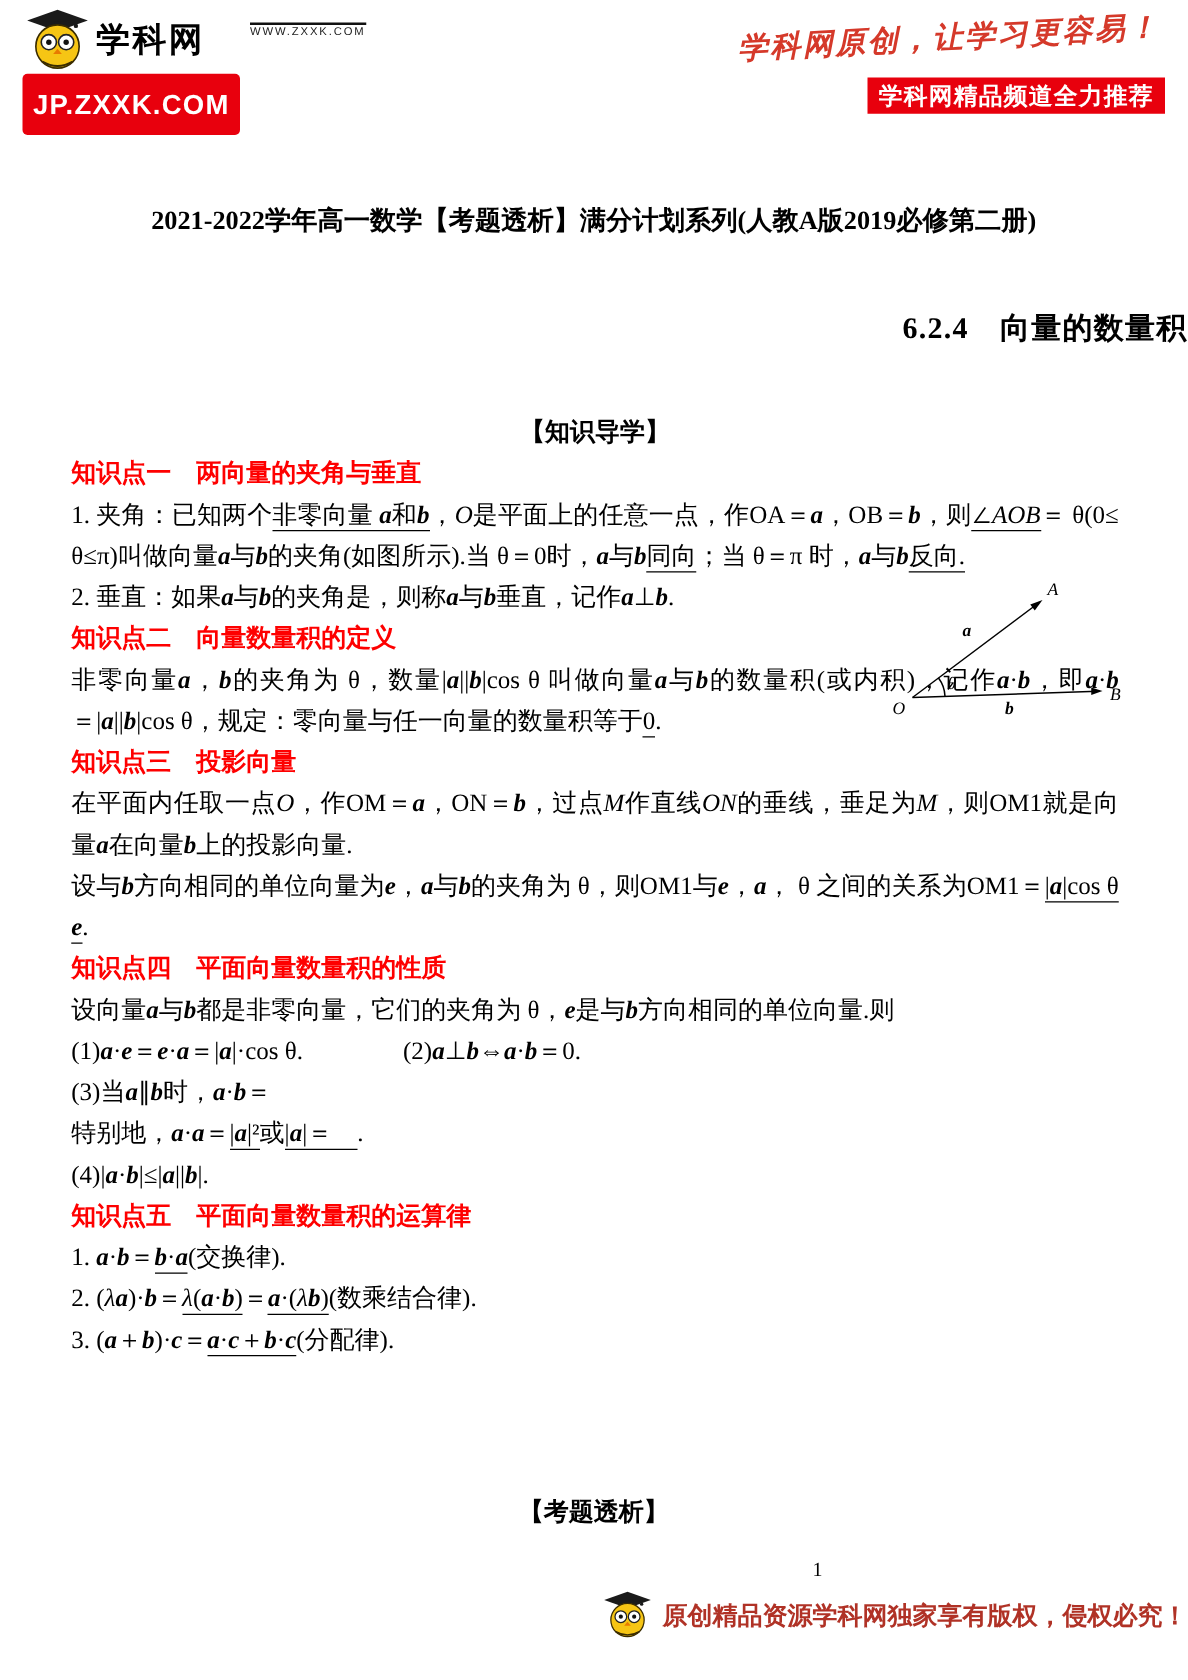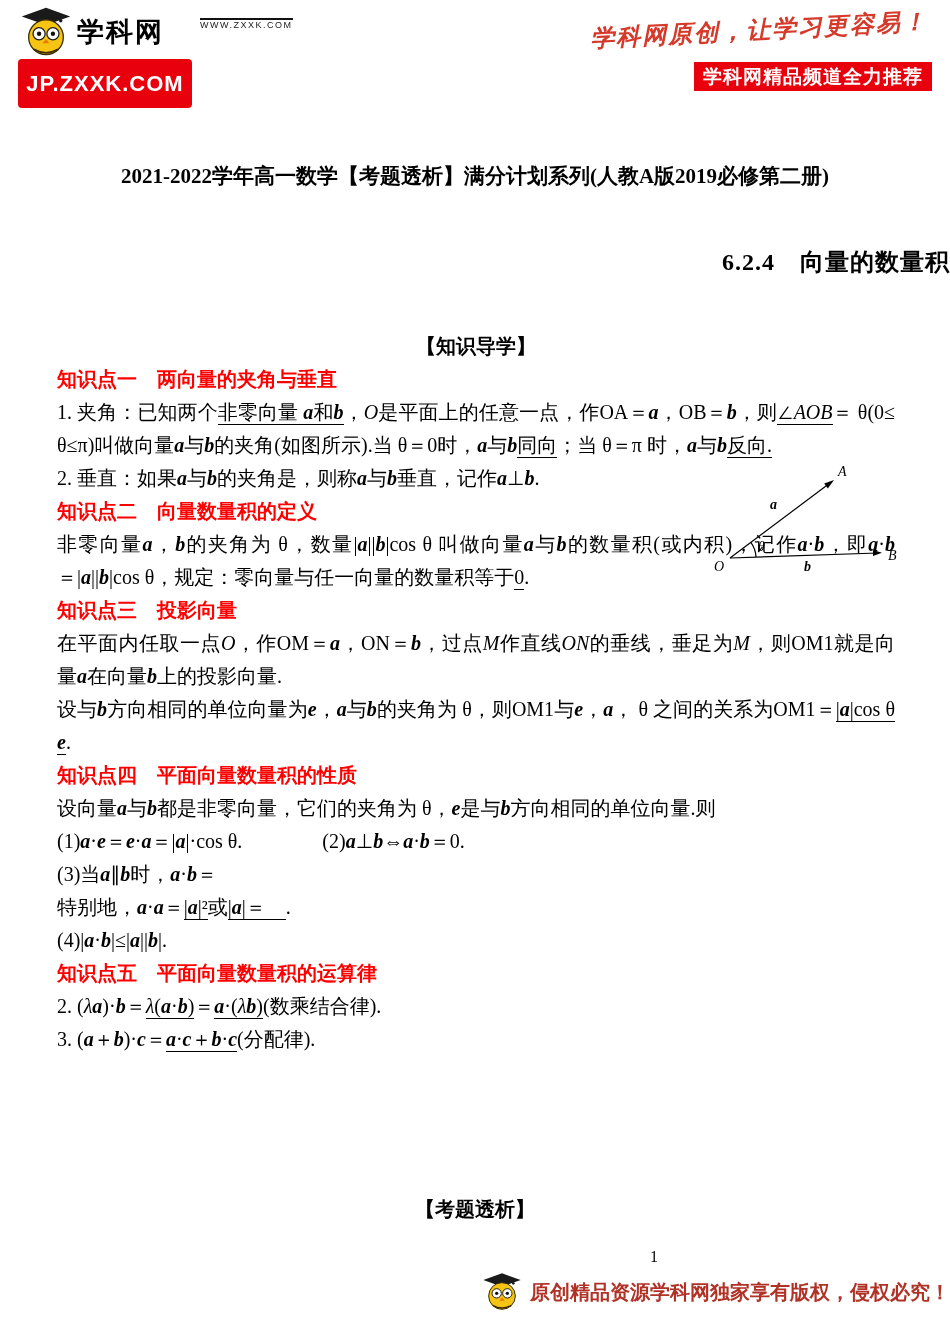--- a/index.html
+++ b/index.html
@@ -126,20 +126,21 @@
       <div class="kp-head">知识点四　平面向量数量积的性质</div>
       <p>设向量<b class="vec"><i>a</i></b>与<b class="vec"><i>b</i></b>都是非零向量，它们的夹角为 θ，<b class="vec"><i>e</i></b>是与<b class="vec"><i>b</i></b>方向相同的单位向量.则</p>
       <p>(1)<b class="vec"><i>a</i></b>·<b class="vec"><i>e</i></b>＝<b class="vec"><i>e</i></b>·<b class="vec"><i>a</i></b>＝|<b class="vec"><i>a</i></b>|·cos θ.　　　　(2)<b class="vec"><i>a</i></b>⊥<b class="vec"><i>b</i></b>⇔<b class="vec"><i>a</i></b>·<b class="vec"><i>b</i></b>＝0.</p>
       <p>(3)当<b class="vec"><i>a</i></b>∥<b class="vec"><i>b</i></b>时，<b class="vec"><i>a</i></b>·<b class="vec"><i>b</i></b>＝</p>
       <p>特别地，<b class="vec"><i>a</i></b>·<b class="vec"><i>a</i></b>＝<span class="u">|<b class="vec"><i>a</i></b>|²</span>或<span class="u">|<b class="vec"><i>a</i></b>|＝　</span>.</p>
       <p>(4)|<b class="vec"><i>a</i></b>·<b class="vec"><i>b</i></b>|≤|<b class="vec"><i>a</i></b>||<b class="vec"><i>b</i></b>|.</p>
     </section>
 
     <section>
       <div class="kp-head">知识点五　平面向量数量积的运算律</div>
+      <p>1. <b class="vec"><i>a</i></b>·<b class="vec"><i>b</i></b>＝<span class="u"><b class="vec"><i>b</i></b>·<b class="vec"><i>a</i></b></span>(交换律).</p>
       <p>2. (<i>λ</i><b class="vec"><i>a</i></b>)·<b class="vec"><i>b</i></b>＝<span class="u"><i>λ</i>(<b class="vec"><i>a</i></b>·<b class="vec"><i>b</i></b>)</span>＝<span class="u"><b class="vec"><i>a</i></b>·(<i>λ</i><b class="vec"><i>b</i></b>)</span>(数乘结合律).</p>
       <p>3. (<b class="vec"><i>a</i></b>＋<b class="vec"><i>b</i></b>)·<b class="vec"><i>c</i></b>＝<span class="u"><b class="vec"><i>a</i></b>·<b class="vec"><i>c</i></b>＋<b class="vec"><i>b</i></b>·<b class="vec"><i>c</i></b></span>(分配律).</p>
     </section>
   </main>
 
   <svg class="fig" viewBox="0 0 190 112">
     <line x1="18" y1="96" x2="166" y2="91"></line>
     <polygon points="170,90.8 161,87.9 161,93.9"></polygon>
     <line x1="18" y1="96" x2="118" y2="21"></line>
     <polygon points="122,18 115.8,26.4 112.2,21.6"></polygon>

